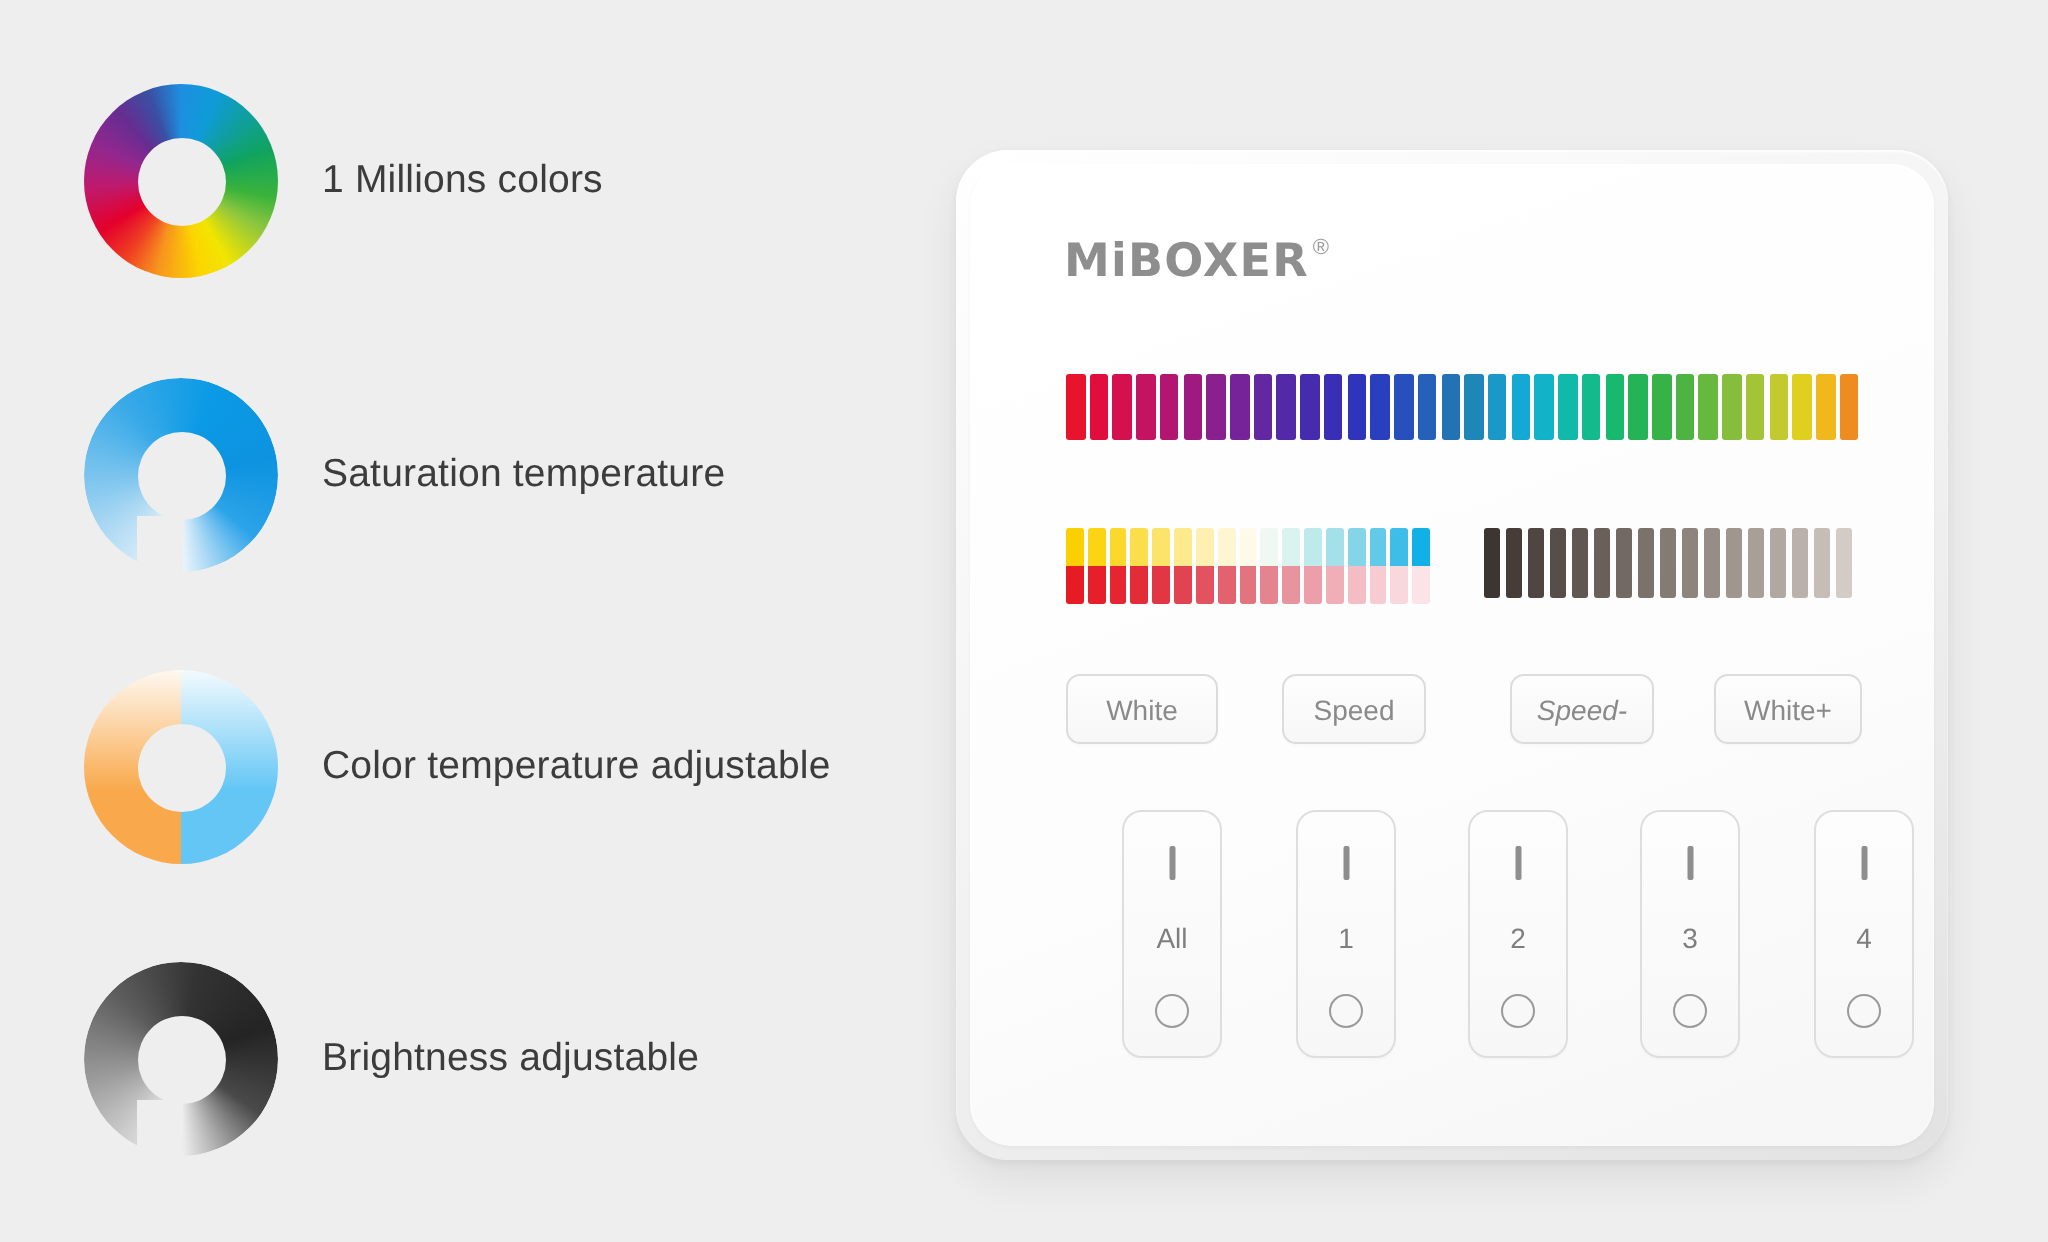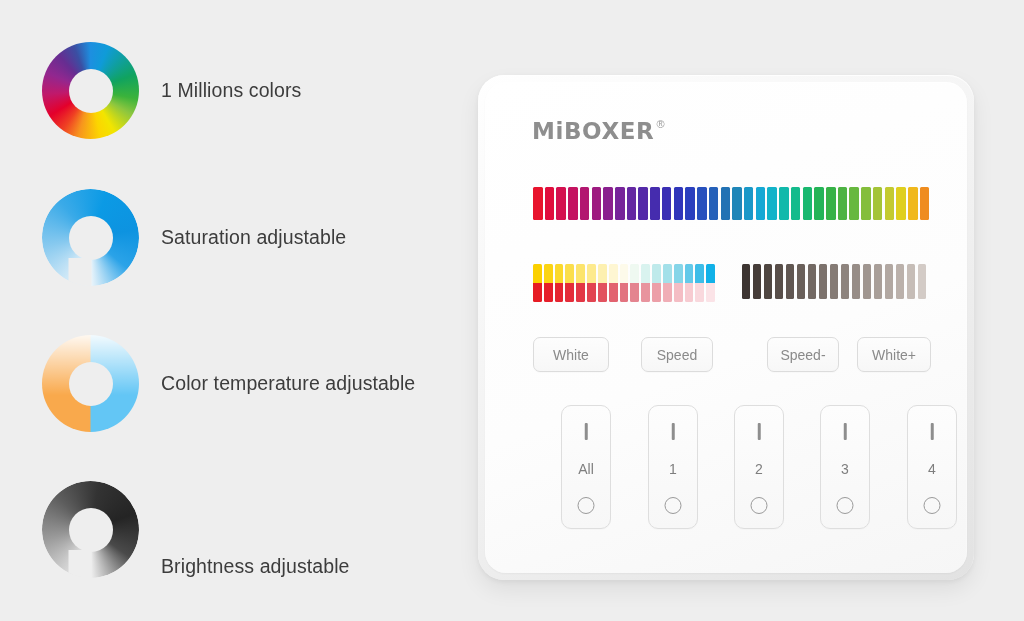--- a/index.html
+++ b/index.html
@@ -22,21 +22,21 @@
   .feature {
     position: absolute;
     left: 42px;
     display: flex;
     align-items: center;
     gap: 22px;
   }
   .feature-0 { top: 42px; }
   .feature-1 { top: 189px; }
   .feature-2 { top: 335px; }
-  .feature-3 { top: 481px; align-items: flex-end; }
+  .feature-3 { top: 481px; }
 
   .donut {
     position: relative;
     width: 97px; height: 97px;
     border-radius: 50%;
     flex: 0 0 auto;
   }
   .donut .hole {
     position: absolute;
     left: 50%; top: 50%;
@@ -223,21 +223,21 @@
     background: linear-gradient(180deg, #fdfdfd 0%, #f7f7f7 100%);
     color: #8a8a8a;
     font-size: 14px;
     display: flex;
     align-items: center;
     justify-content: center;
     box-shadow: 0 1px 1px rgba(0,0,0,0.02);
   }
   .fn-btn-0 { left: 0px;   width: 74px; }
   .fn-btn-1 { left: 108px; width: 70px; }
-  .fn-btn-2 { left: 234px; width: 70px; }
+  .fn-btn-2 { left: 222px; width: 70px; font-style: italic; }
   .fn-btn-3 { left: 324px; width: 72px; }
 
   
   #zone-buttons {
     position: absolute;
     left: 48px; top: 323px;
     width: 360px; height: 125px; margin-left: 28px;
   }
   .zone-btn {
     position: absolute;
@@ -296,21 +296,21 @@
     </div>
     <div class="feature-label">1 Millions colors</div>
   </div>
 
   <div class="feature feature-1">
     <div class="donut donut-spiral">
       <div class="ring sat-ring"></div>
       <div class="notch"></div>
       <div class="hole"></div>
     </div>
-    <div class="feature-label">Saturation adjustable</div>
+    <div class="feature-label">Saturation temperature</div>
   </div>
 
   <div class="feature feature-2">
     <div class="donut donut-cct">
       <div class="hole"></div>
     </div>
     <div class="feature-label">Color temperature adjustable</div>
   </div>
 
   <div class="feature feature-3">

